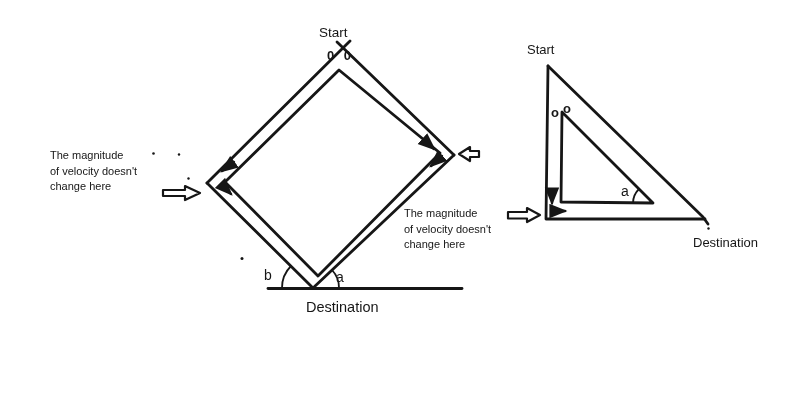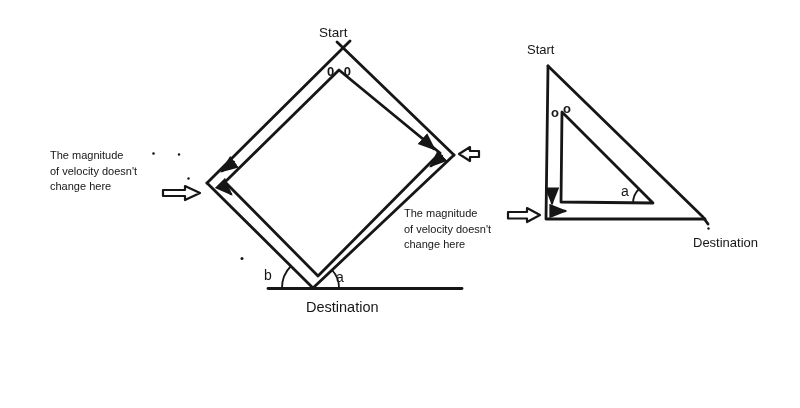--- a/index.html
+++ b/index.html
@@ -84,21 +84,21 @@
       <circle class="speck" cx="153.5" cy="153.5" r="1.3"></circle>
       <circle class="speck" cx="179" cy="154.5" r="1.2"></circle>
       <circle class="speck" cx="188.5" cy="178.5" r="1.2"></circle>
       <circle class="speck" cx="242" cy="258.5" r="1.5"></circle>
       <circle class="speck" cx="708.5" cy="228.5" r="1.2"></circle>
     </g>
   </svg>
 
   <span class="label" style="left:319px; top:25px; font-size:13.5px;">Start</span>
 
-  <span class="label mark" style="left:327px; top:64px; font-size:13px; letter-spacing:3px;">0 0</span>
+  <span class="label mark" style="left:327px; top:48px; font-size:13px; letter-spacing:3px;">0 0</span>
 
   <span class="label" style="left:264px; top:267px; font-size:14px;">b</span>
 
   <span class="label" style="left:336px; top:269px; font-size:14px;">a</span>
 
   <span class="label" style="left:306px; top:299px; font-size:14.5px;">Destination</span>
 
   <div class="label note" style="left:50px; top:148px;">
     <div>The magnitude</div>
     <div>of velocity doesn't</div>

